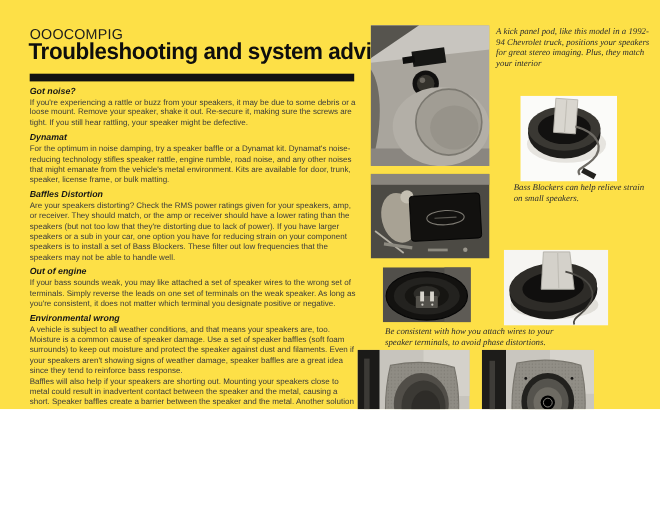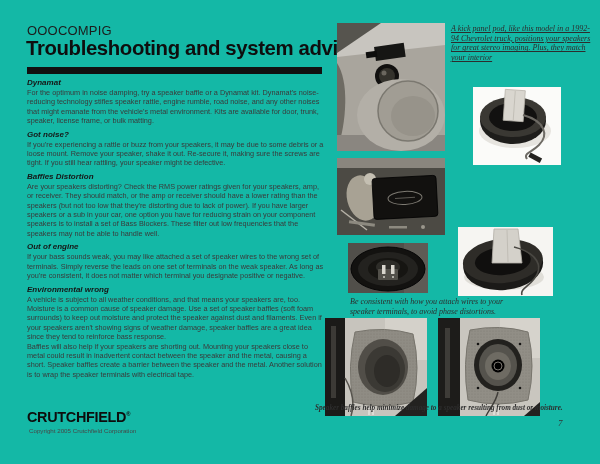--- a/index.html
+++ b/index.html
@@ -1,17 +1,17 @@
 <!DOCTYPE html>
 <html><head>
 <meta charset="utf-8">
 <style>
   html,body { margin:0; padding:0; background:#ffffff; }
   .page {
-    position:relative; width:600px; height:464px; background:#14b8a6;
+    position:relative; width:600px; height:372px; background:#fde047;
     font-family:"Liberation Sans", sans-serif; overflow:hidden;
   }
   .kicker {
     position:absolute; left:27px; top:23px; font-size:13px; color:#1c1c1c;
     letter-spacing:0.2px;
   }
   .title {
     position:absolute; left:26px; top:36px; margin:0; font-size:21px;
     font-weight:700; color:#0e0e0e; letter-spacing:-0.4px;
     transform:scaleX(0.97); transform-origin:left center; white-space:nowrap;
@@ -43,26 +43,26 @@
 <body>
 
 <div class="page">
 
   <div class="kicker">OOOCOMPIG</div>
   <h1 class="title">Troubleshooting and system advice</h1>
   <div class="title-rule"></div>
 
   <main class="text-col">
     <section class="sec">
+      <h2>Got noise?</h2>
+      <p>If you're experiencing a rattle or buzz from your speakers, it may be due to some debris or a loose mount. Remove your speaker, shake it out. Re-secure it, making sure the screws are tight. If you still hear rattling, your speaker might be defective.</p>
+    </section>
+    <section class="sec">
       <h2>Dynamat</h2>
       <p>For the optimum in noise damping, try a speaker baffle or a Dynamat kit. Dynamat's noise-reducing technology stifles speaker rattle, engine rumble, road noise, and any other noises that might emanate from the vehicle's metal environment. Kits are available for door, trunk, speaker, license frame, or bulk matting.</p>
-    </section>
-    <section class="sec">
-      <h2>Got noise?</h2>
-      <p>If you're experiencing a rattle or buzz from your speakers, it may be due to some debris or a loose mount. Remove your speaker, shake it out. Re-secure it, making sure the screws are tight. If you still hear rattling, your speaker might be defective.</p>
     </section>
     <section class="sec">
       <h2>Baffles Distortion</h2>
       <p>Are your speakers distorting? Check the RMS power ratings given for your speakers, amp, or receiver. They should match, or the amp or receiver should have a lower rating than the speakers (but not too low that they're distorting due to lack of power). If you have larger speakers or a sub in your car, one option you have for reducing strain on your component speakers is to install a set of Bass Blockers. These filter out low frequencies that the speakers may not be able to handle well.</p>
     </section>
     <section class="sec">
       <h2>Out of engine</h2>
       <p>If your bass sounds weak, you may like attached a set of speaker wires to the wrong set of terminals. Simply reverse the leads on one set of terminals on the weak speaker. As long as you're consistent, it does not matter which terminal you designate positive or negative.</p>
     </section>
     <section class="sec">
@@ -87,38 +87,39 @@
       </g>
       <circle cx="50" cy="53" r="12" fill="#11100f"></circle>
       <circle cx="50" cy="53" r="8" fill="#34322c"></circle>
       <circle cx="47" cy="50" r="2.5" fill="#6b675f"></circle>
       <ellipse cx="64" cy="92" rx="44" ry="36" fill="#b3afa7"></ellipse>
       <circle cx="71" cy="88" r="30" fill="#a19d94" stroke="#7b7870" stroke-width="1.5"></circle>
       <ellipse cx="76" cy="93" rx="22" ry="20" fill="#97938a"></ellipse>
     </svg>
   </div>
 
-  <div class="caption" style="left:451px; top:24px; width:140px;text-decoration:underline;">A kick panel pod, like this model in a 1992-94 Chevrolet truck, positions your speakers for great stereo imaging. Plus, they match your interior</div>
+  <div class="caption" style="left:451px; top:24px; width:140px;">A kick panel pod, like this model in a 1992-94 Chevrolet truck, positions your speakers for great stereo imaging. Plus, they match your interior</div>
 
   <div class="photo" style="left:473px; top:87px;">
     <svg width="88" height="78" viewBox="0 0 88 78">
       <rect width="88" height="78" fill="#fbfbf9"></rect>
       <ellipse cx="42" cy="44" rx="36" ry="17" fill="#e6e4df"></ellipse>
       <ellipse cx="40" cy="34" rx="33" ry="23" fill="#1e1d1b"></ellipse>
       <ellipse cx="40" cy="30" rx="33" ry="20" fill="#3a3833"></ellipse>
       <ellipse cx="40" cy="30" rx="24" ry="14" fill="#121110"></ellipse>
       <g transform="rotate(4 41 22)">
         <rect x="31" y="3" width="20" height="31" fill="#d9d6cf" stroke="#b8b5ad" stroke-width="0.8"></rect>
         <line x1="41" y1="4" x2="41" y2="33" stroke="#c2bfb7" stroke-width="1"></line>
       </g>
       <path d="M50 28 C72 34 76 48 66 58 C58 66 50 66 54 72" fill="none" stroke="#6e6b65" stroke-width="2"></path>
       <rect x="56" y="68" width="13" height="5" fill="#23221f" transform="rotate(28 62 70)"></rect>
     </svg>
   </div>
 
+  <div class="caption" style="left:467px; top:166px; width:122px;">Bass Blockers can help relieve strain on small speakers.</div>
 
   <div class="photo" style="left:337px; top:158px;">
     <svg width="108" height="77" viewBox="0 0 108 77">
       <rect width="108" height="77" fill="#4c4a44"></rect>
       <rect width="108" height="10" fill="#8a867e"></rect>
       <ellipse cx="26" cy="40" rx="16" ry="23" fill="#a8a294" transform="rotate(-14 26 40)"></ellipse>
       <circle cx="33" cy="21" r="6" fill="#c4bfb2"></circle>
       <g transform="rotate(-3 66 40)">
         <rect x="36" y="19" width="64" height="41" rx="3" fill="#12110f" stroke="#000" stroke-width="0.8"></rect>
         <ellipse cx="68" cy="40" rx="17" ry="6.5" fill="none" stroke="#7d7a72" stroke-width="1"></ellipse>

